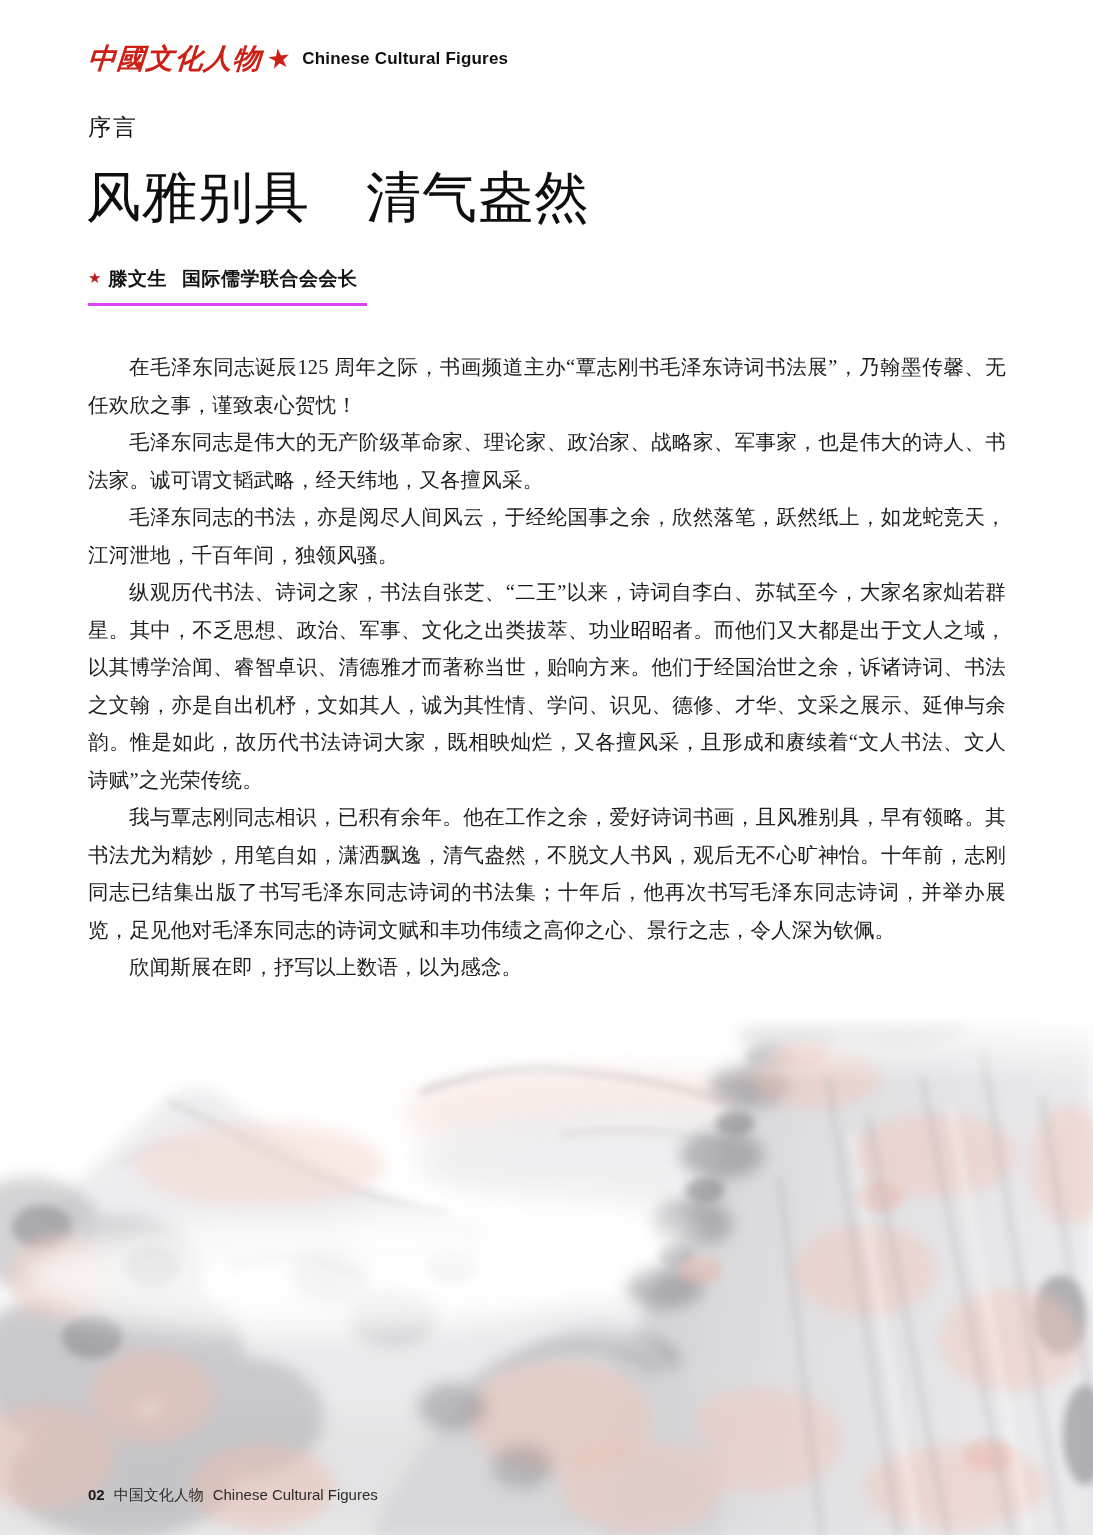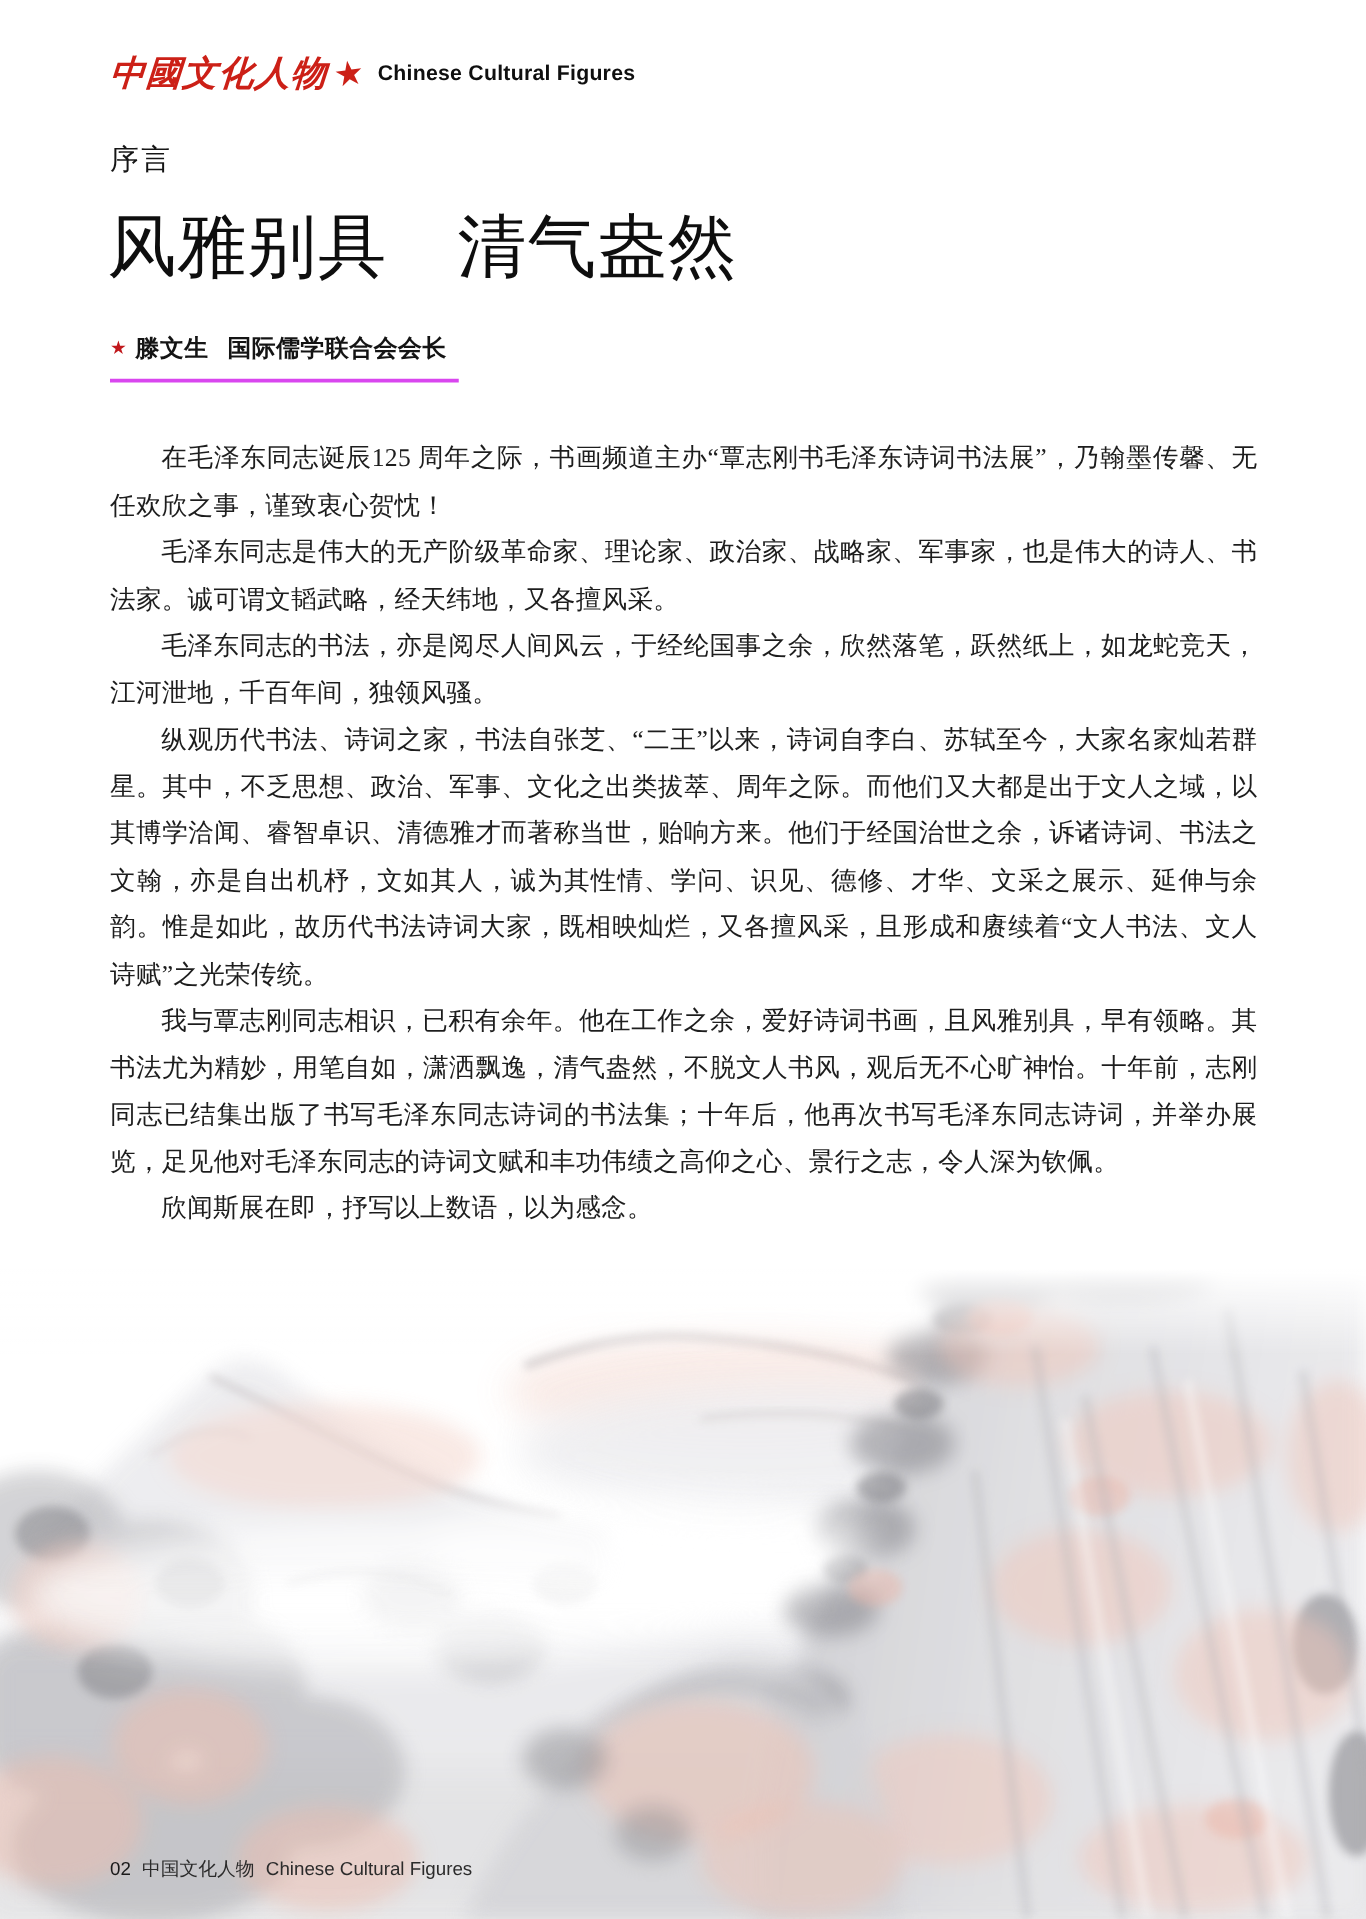--- a/index.html
+++ b/index.html
@@ -71,21 +71,21 @@
   }
   .body-text p{margin:0;text-indent:2em;}
   
   .pagefooter{
     position:absolute;top:1486px;left:88px;
     font-family:"Liberation Sans","DejaVu Sans",sans-serif;
     font-size:15px;color:#2b2b2b;
     display:flex;align-items:baseline;gap:9px;
     z-index:5;white-space:nowrap;
   }
-  .pagenum{font-weight:normal;color:#1a1a1a;}
+  .pagenum{font-weight:bold;color:#1a1a1a;}
   
   .painting{
     position:absolute;left:0;top:1015px;width:1093px;height:520px;
     z-index:0;
   }
 </style>
 </head>
 <body>
 
 <div class="page">
@@ -227,21 +227,21 @@
     <h1 class="title">风雅别具　清气盎然</h1>
 
     <div class="byline">
       <span class="byline-star">★</span><span class="byline-name">滕文生</span><span class="byline-role">国际儒学联合会会长</span>
     </div>
 
     <section class="body-text">
       <p>在毛泽东同志诞辰125 周年之际，书画频道主办“覃志刚书毛泽东诗词书法展”，乃翰墨传馨、无任欢欣之事，谨致衷心贺忱！</p>
       <p>毛泽东同志是伟大的无产阶级革命家、理论家、政治家、战略家、军事家，也是伟大的诗人、书法家。诚可谓文韬武略，经天纬地，又各擅风采。</p>
       <p>毛泽东同志的书法，亦是阅尽人间风云，于经纶国事之余，欣然落笔，跃然纸上，如龙蛇竞天，江河泄地，千百年间，独领风骚。</p>
-      <p>纵观历代书法、诗词之家，书法自张芝、“二王”以来，诗词自李白、苏轼至今，大家名家灿若群星。其中，不乏思想、政治、军事、文化之出类拔萃、周年之际。而他们又大都是出于文人之域，以其博学洽闻、睿智卓识、清德雅才而著称当世，贻响方来。他们于经国治世之余，诉诸诗词、书法之文翰，亦是自出机杼，文如其人，诚为其性情、学问、识见、德修、才华、文采之展示、延伸与余韵。惟是如此，故历代书法诗词大家，既相映灿烂，又各擅风采，且形成和赓续着“文人书法、文人诗赋”之光荣传统。</p>
+      <p>纵观历代书法、诗词之家，书法自张芝、“二王”以来，诗词自李白、苏轼至今，大家名家灿若群星。其中，不乏思想、政治、军事、文化之出类拔萃、功业昭昭者。而他们又大都是出于文人之域，以其博学洽闻、睿智卓识、清德雅才而著称当世，贻响方来。他们于经国治世之余，诉诸诗词、书法之文翰，亦是自出机杼，文如其人，诚为其性情、学问、识见、德修、才华、文采之展示、延伸与余韵。惟是如此，故历代书法诗词大家，既相映灿烂，又各擅风采，且形成和赓续着“文人书法、文人诗赋”之光荣传统。</p>
       <p>我与覃志刚同志相识，已积有余年。他在工作之余，爱好诗词书画，且风雅别具，早有领略。其书法尤为精妙，用笔自如，潇洒飘逸，清气盎然，不脱文人书风，观后无不心旷神怡。十年前，志刚同志已结集出版了书写毛泽东同志诗词的书法集；十年后，他再次书写毛泽东同志诗词，并举办展览，足见他对毛泽东同志的诗词文赋和丰功伟绩之高仰之心、景行之志，令人深为钦佩。</p>
       <p>欣闻斯展在即，抒写以上数语，以为感念。</p>
     </section>
   </main>
 
   <footer class="pagefooter">
     <span class="pagenum">02</span>
     <span class="footer-cn">中国文化人物</span>
     <span class="footer-en">Chinese Cultural Figures</span>
   </footer>

